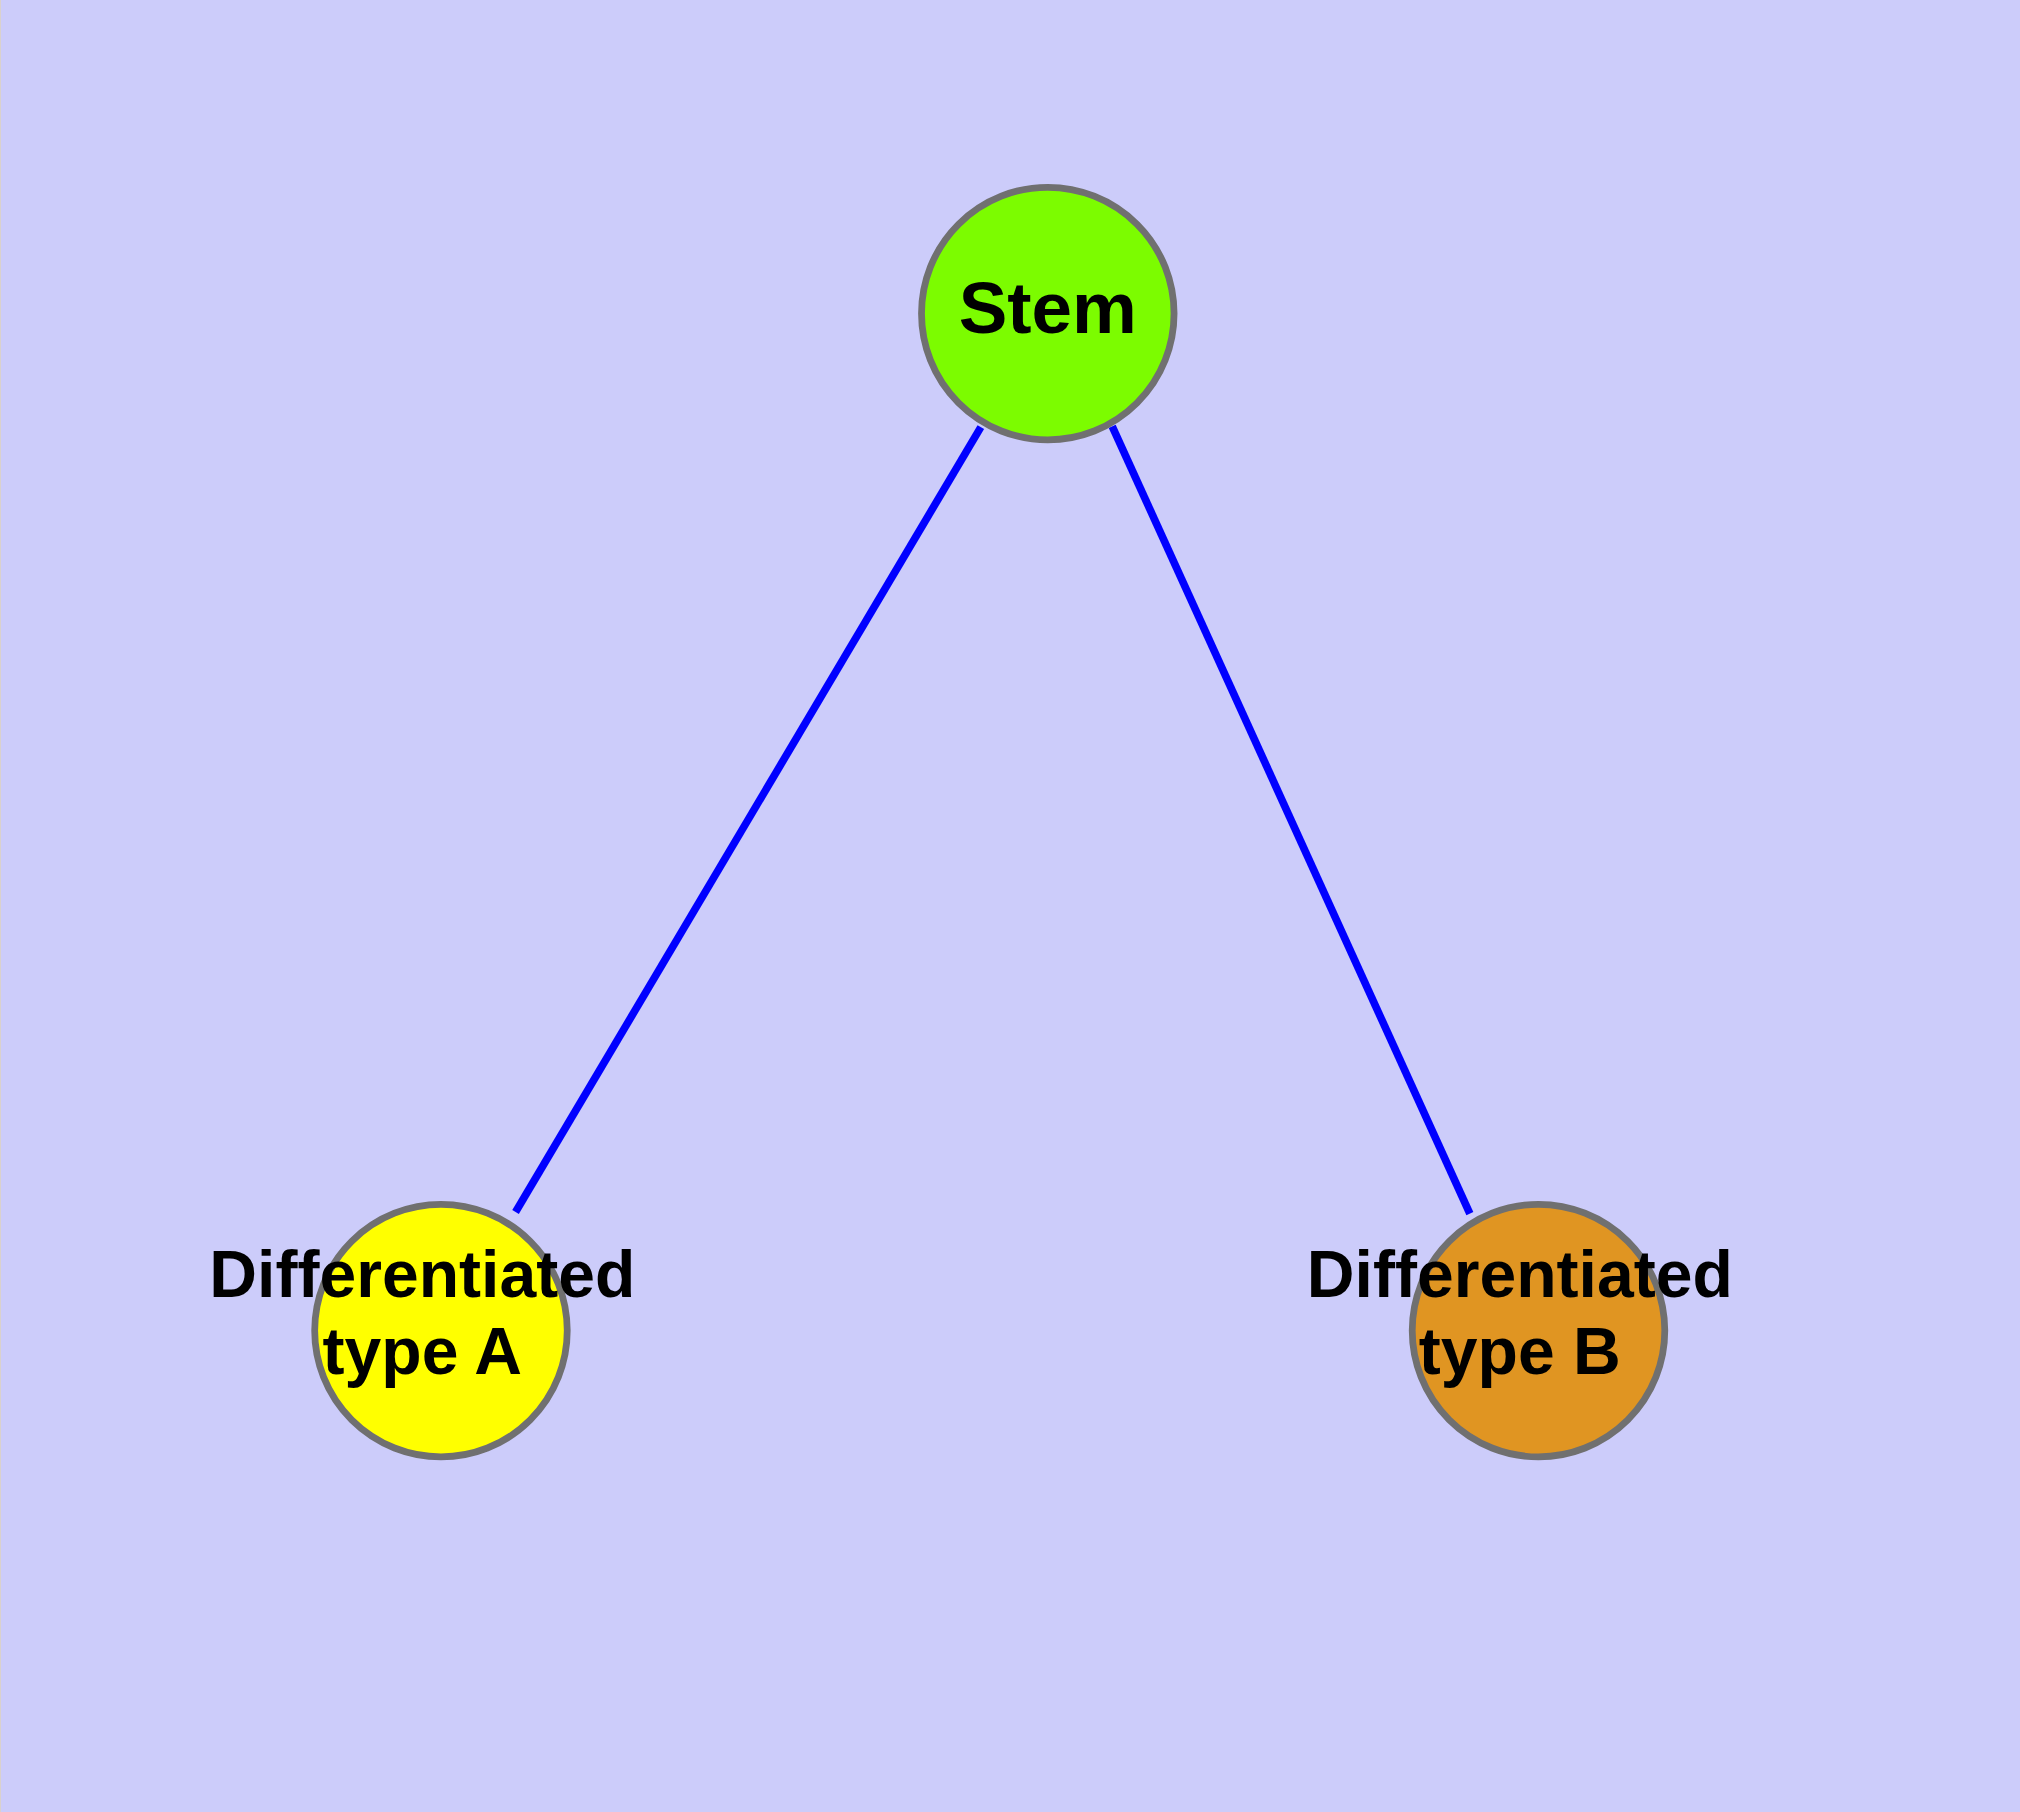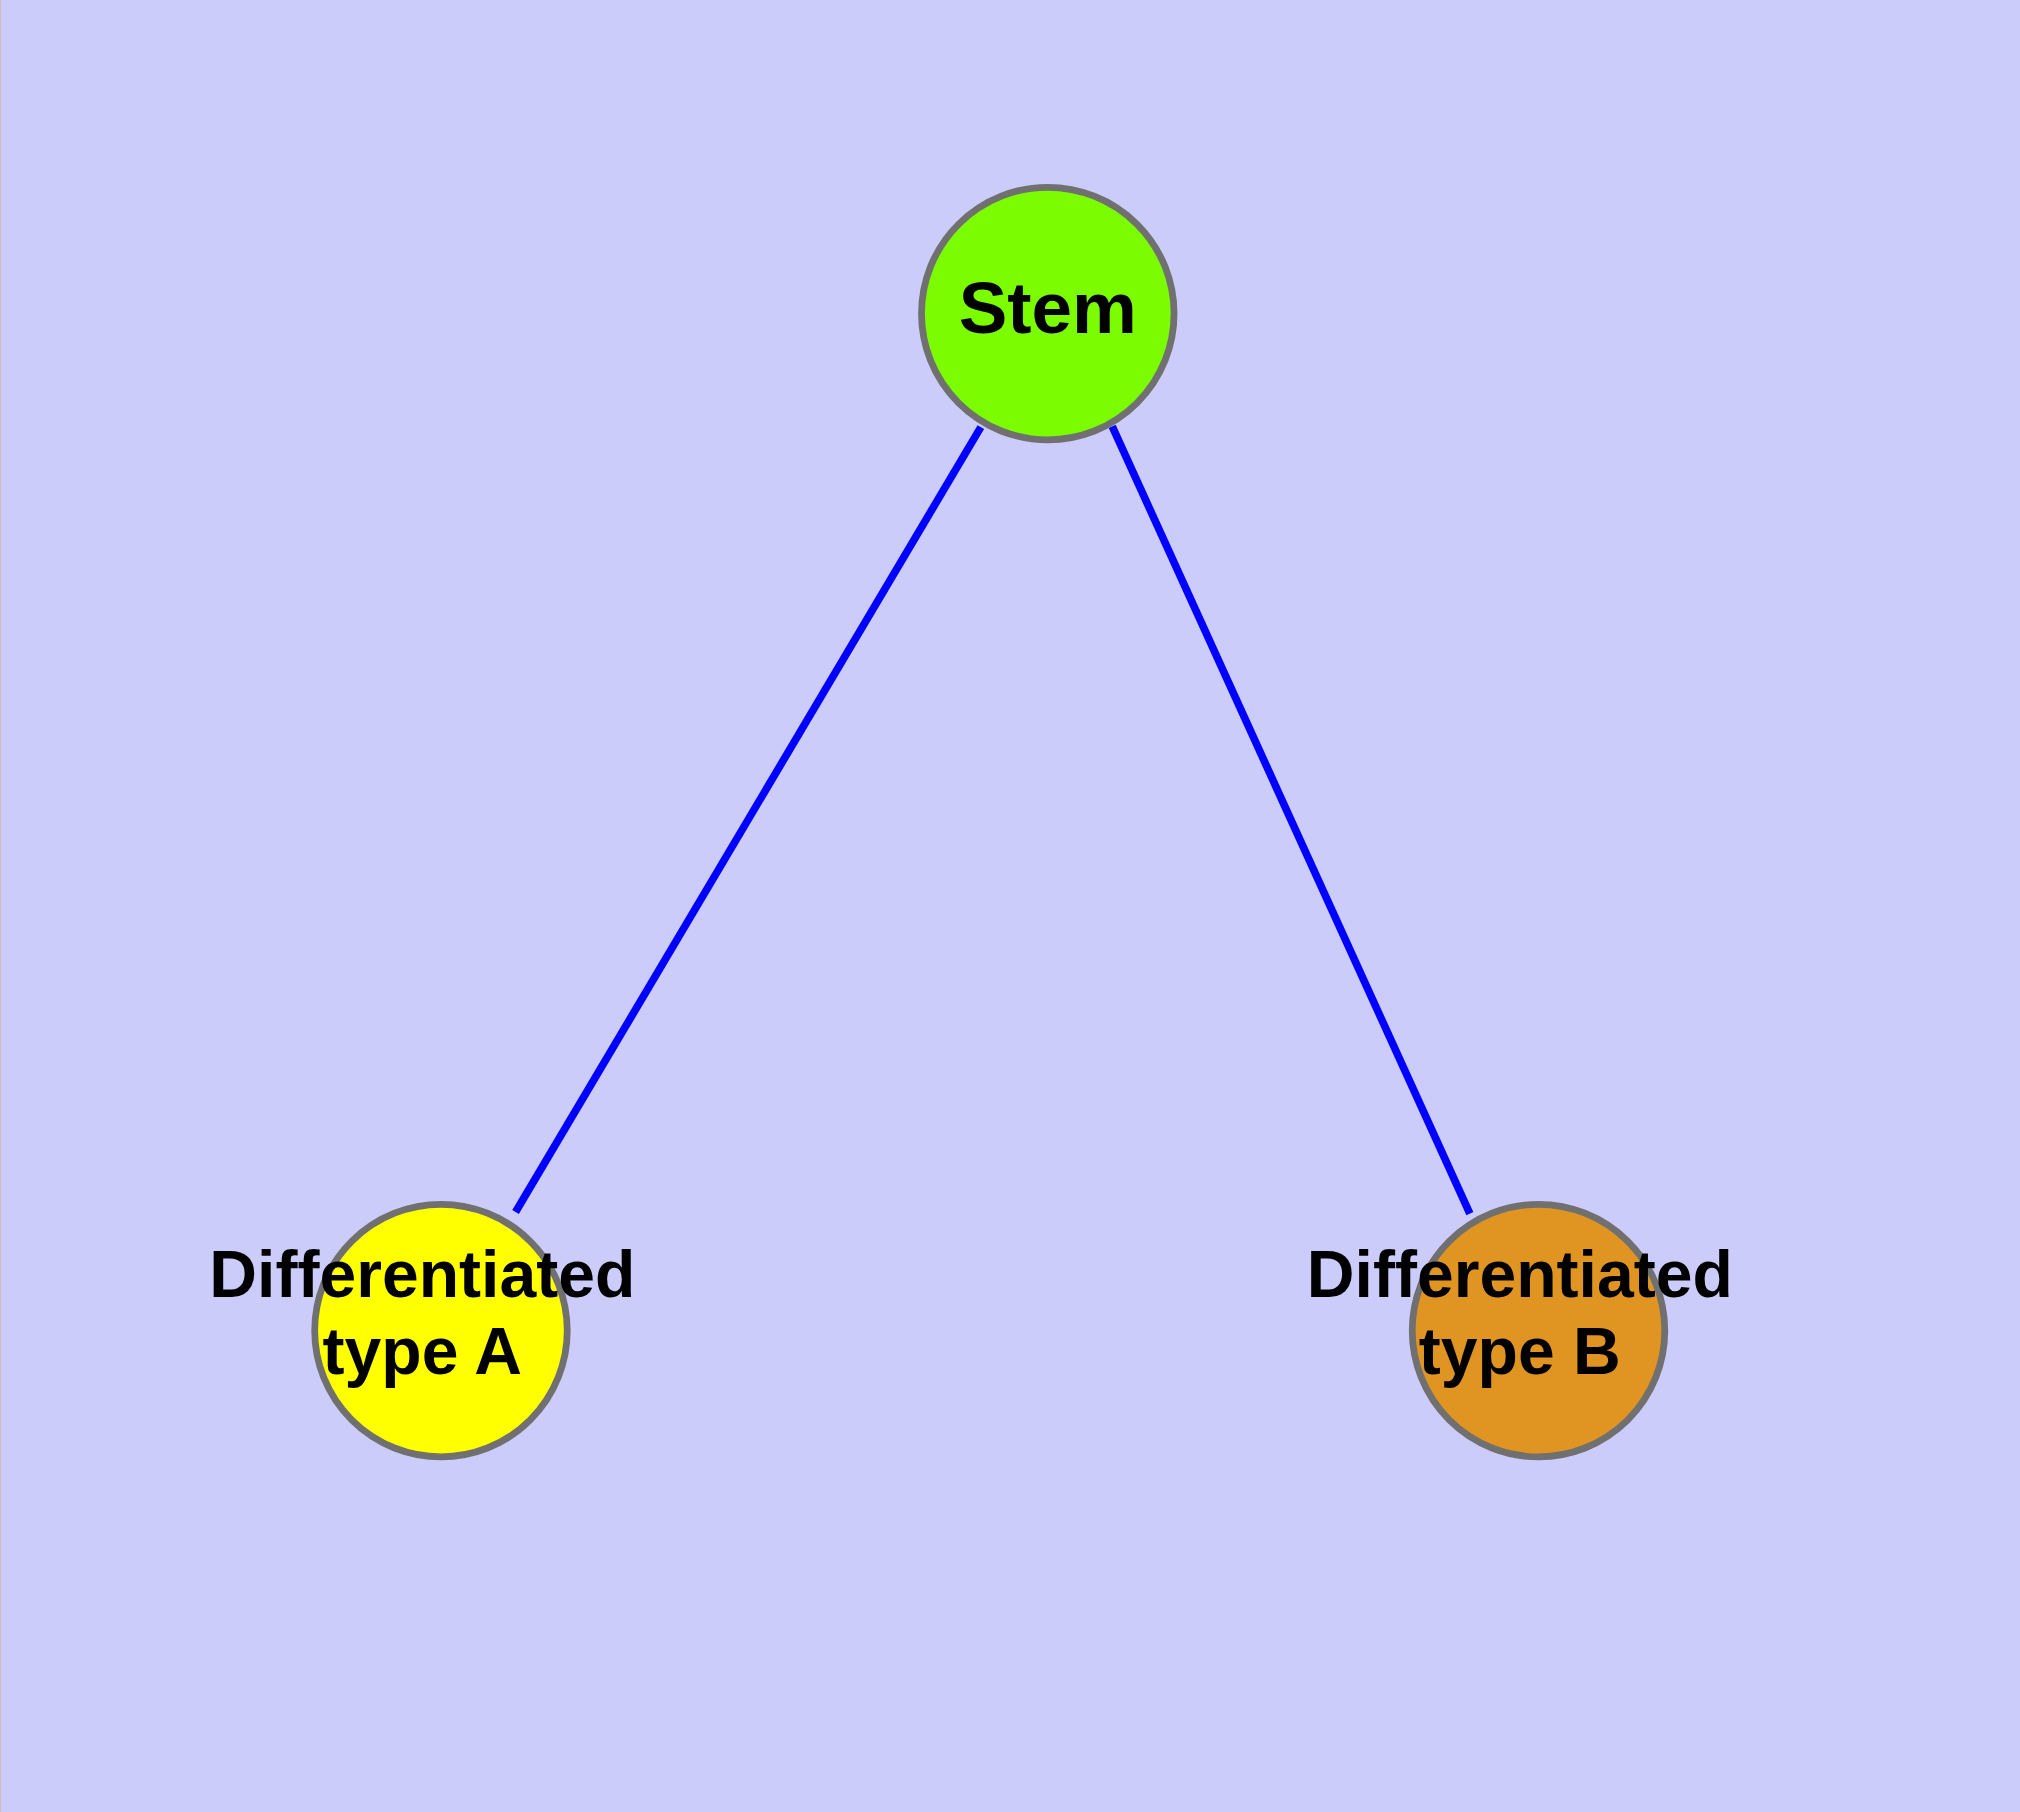--- a/index.html
+++ b/index.html
@@ -33,21 +33,21 @@
     font-weight: bold;
     fill: #000000;
     text-anchor: middle;
     dominant-baseline: middle;
     paint-order: normal;
   }
 </style>
 </head>
 <body style="background: rgb(204, 204, 250);">
 
-<div id="graph-canvas" style="background: #f97316;">
+<div id="graph-canvas" style="background: #fde047;">
   <svg id="graph-svg" viewBox="0 0 2384 2138" xmlns="http://www.w3.org/2000/svg">
 
     <rect x="0" y="0" width="2384" height="2138" fill="#ccccfa"></rect>
 
     <g>
       <line stroke-linecap="butt" x1="1157" y1="504" x2="608" y2="1430" stroke="#0000ff" stroke-width="9"></line>
       <line stroke-linecap="butt" x1="1312" y1="503" x2="1734" y2="1432" stroke="#0000ff" stroke-width="9"></line>
     </g>
 
     <g>

